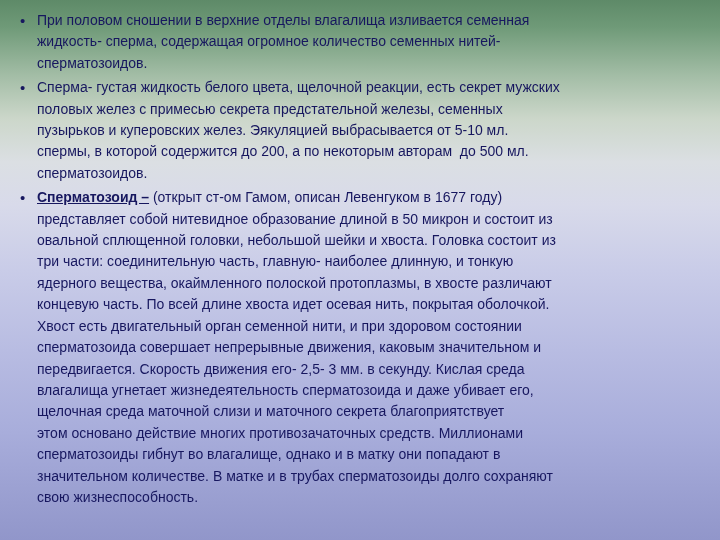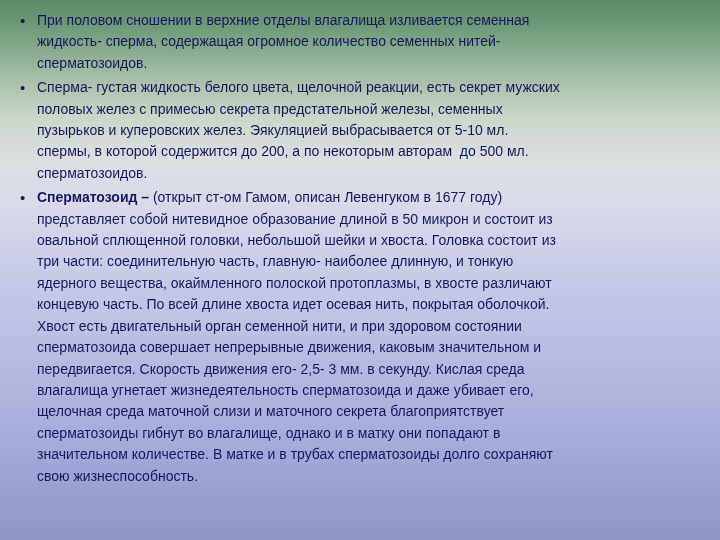--- a/index.html
+++ b/index.html
@@ -36,21 +36,21 @@
   .text {
     flex: 1 1 auto;
     font-size: 14px;
     line-height: 21.4px;
     color: var(--text-color, #17175f);
   }
   .line {
     white-space: pre;   
   }
   .bold { font-weight: bold; }
-  .underline { }
+  .underline { text-decoration: underline; }
 </style>
 </head>
 <body>
 
 <div class="slide" style="background: linear-gradient(rgb(94, 138, 104) 0%, rgb(111, 154, 120) 5%, rgb(163, 189, 166) 14%, rgb(204, 215, 202) 22%, rgb(219, 223, 227) 30%, rgb(216, 218, 234) 38%, rgb(201, 204, 232) 50%, rgb(184, 188, 226) 65%, rgb(168, 173, 219) 80%, rgb(145, 150, 202) 100%);">
   <ul class="bullets">
       <li class="bullet-item">
         <span class="marker">•</span>
         <div class="text">
           <div class="line"><span>При половом сношении в верхние отделы влагалища изливается семенная</span></div>
@@ -75,19 +75,20 @@
           <div class="line"><span>представляет собой нитевидное образование длиной в 50 микрон и состоит из</span></div>
           <div class="line"><span>овальной сплющенной головки, небольшой шейки и хвоста. Головка состоит из</span></div>
           <div class="line"><span>три части: соединительную часть, главную- наиболее длинную, и тонкую</span></div>
           <div class="line"><span>ядерного вещества, окаймленного полоской протоплазмы, в хвосте различают</span></div>
           <div class="line"><span>концевую часть. По всей длине хвоста идет осевая нить, покрытая оболочкой.</span></div>
           <div class="line"><span>Хвост есть двигательный орган семенной нити, и при здоровом состоянии</span></div>
           <div class="line"><span>сперматозоида совершает непрерывные движения, каковым значительном и</span></div>
           <div class="line"><span>передвигается. Скорость движения его- 2,5- 3 мм. в секунду. Кислая среда</span></div>
           <div class="line"><span>влагалища угнетает жизнедеятельность сперматозоида и даже убивает его,</span></div>
           <div class="line"><span>щелочная среда маточной слизи и маточного секрета благоприятствует</span></div>
+          <div class="line"><span>этом основано действие многих противозачаточных средств. Миллионами</span></div>
           <div class="line"><span>сперматозоиды гибнут во влагалище, однако и в матку они попадают в</span></div>
           <div class="line"><span>значительном количестве. В матке и в трубах сперматозоиды долго сохраняют</span></div>
           <div class="line"><span>свою жизнеспособность.</span></div>
         </div>
       </li>
     </ul>
 </div>
 
 </body></html>

